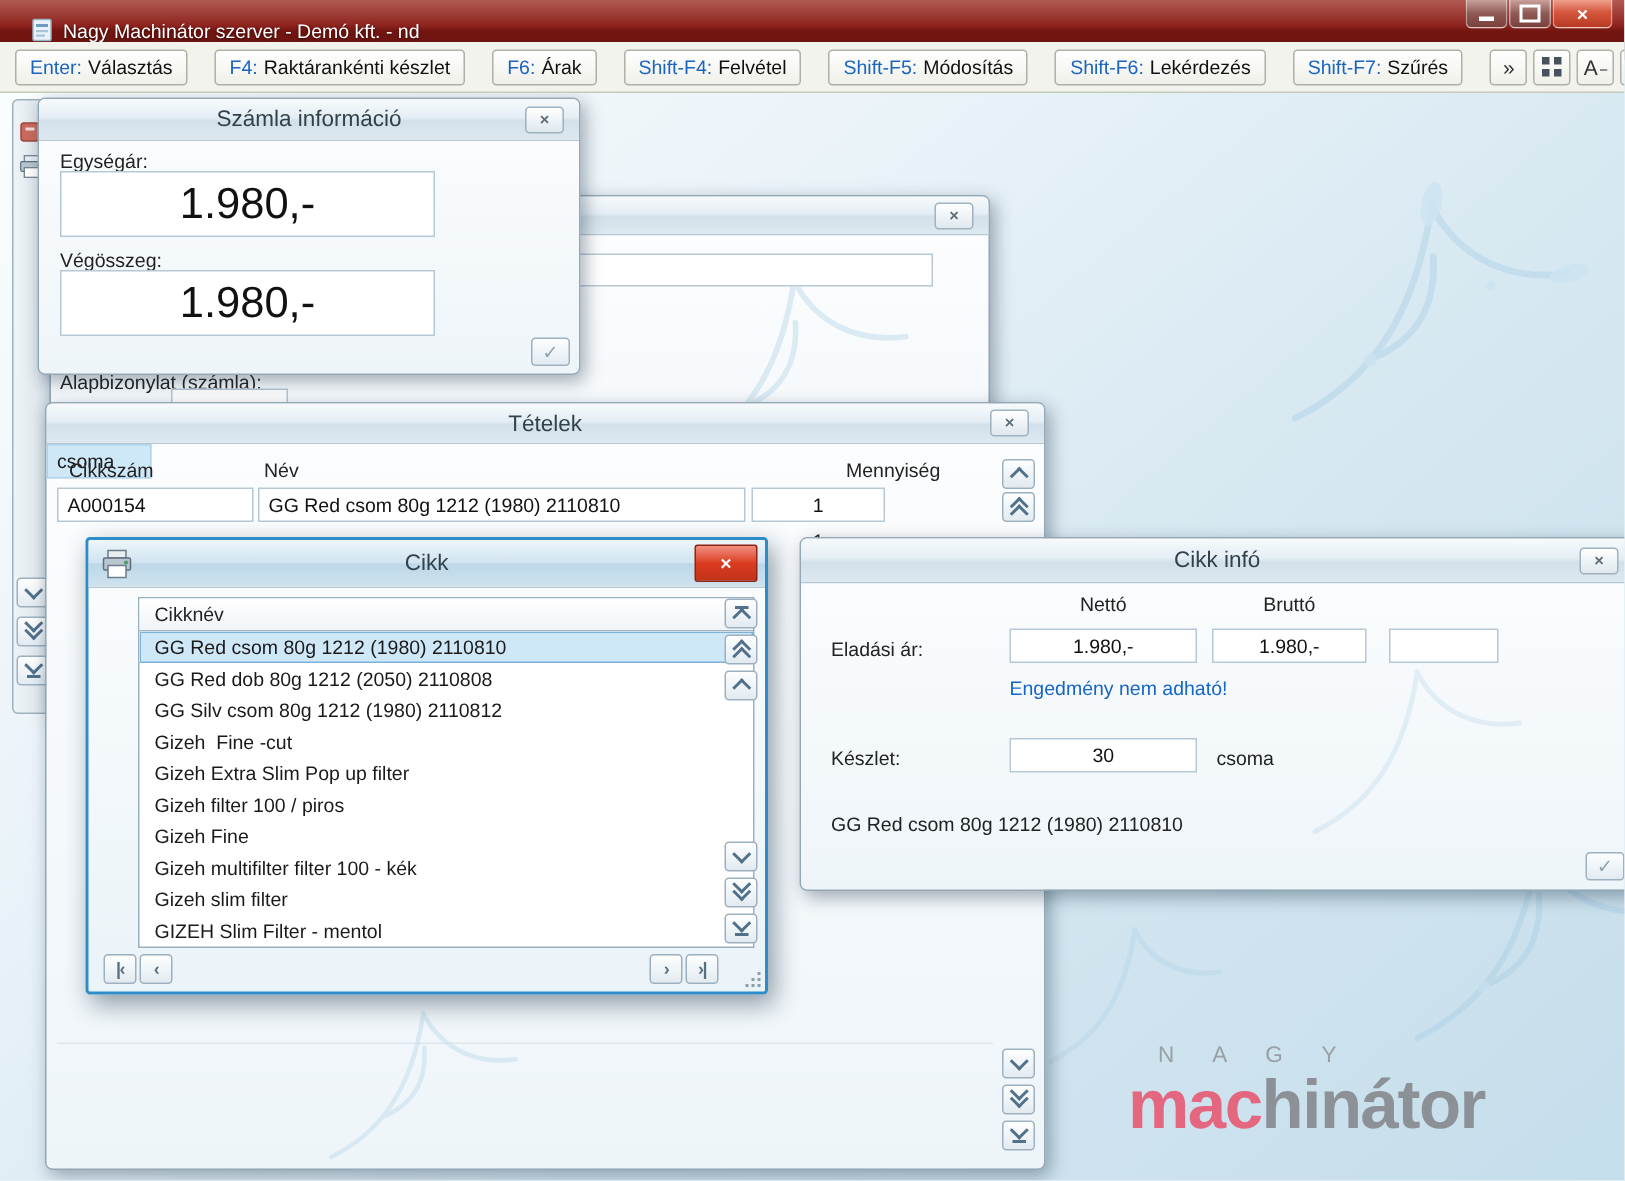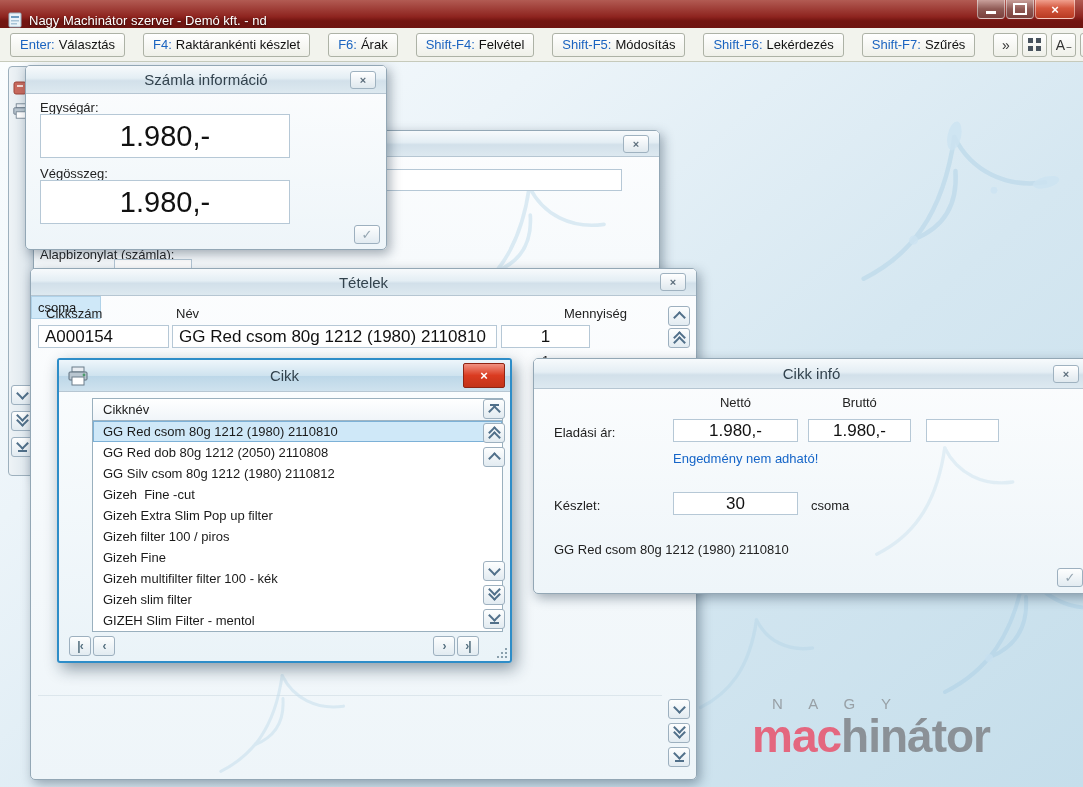--- a/index.html
+++ b/index.html
@@ -4,21 +4,21 @@
 <style>
   * { box-sizing: border-box; margin: 0; padding: 0; }
   html,body { width:1083px; height:787px; overflow:hidden; }
   body { font-family: "Liberation Sans", sans-serif; font-size:13px; color:#1a1a1a; }
 
   #screen { position:relative; width:1083px; height:787px; background:#d3e6f0; overflow:hidden; }
 
   
   #titlebar { position:absolute; left:0; top:0; width:1083px; height:40px;
     background:linear-gradient(180deg,#b25b53 0%,#8e241f 42%,#731511 52%,#641310 100%);
-    display:flex; align-items:center; padding-left:7px; z-index:50; }
+    display:flex; align-items:center; padding-left:20px; z-index:50; }
   #titlebar .t-title { color:#fff; font-size:13px; margin-left:6px; text-shadow:0 1px 2px rgba(0,0,0,.6); }
   .winctl { position:absolute; top:0; height:19px; border:1px solid rgba(255,255,255,.45); border-top:none;
     border-radius:0 0 4px 4px; display:flex; align-items:center; justify-content:center; cursor:default; }
   #btn-min { right:78px; width:28px; background:linear-gradient(180deg,#c9a09b,#8f5a55 50%,#7a403c); }
   #btn-max { right:49px; width:28px; background:linear-gradient(180deg,#c9a09b,#8f5a55 50%,#7a403c); }
   #btn-x   { right:8px;  width:40px; background:linear-gradient(180deg,#f2a violet;,#d4573e 45%,#b83a22); }
   #btn-x   { background:linear-gradient(180deg,#f0a08e,#d4573e 45%,#b83a22); color:#fff; font-weight:bold; font-size:13px; }
   #btn-min::before { content:""; width:10px; height:3px; background:#fff; margin-top:6px; }
   #btn-max::before { content:""; width:10px; height:8px; border:2px solid #fff; background:transparent; }
 
@@ -47,21 +47,21 @@
   
   .win { position:absolute; border:1px solid #93a7b5; border-radius:5px;
     background:linear-gradient(180deg,#fcfdfe,#eef5f9); box-shadow:3px 4px 12px rgba(30,50,70,.40); }
   .win-tb { position:relative; height:27px; border-bottom:1px solid #b6c6d2; border-radius:4px 4px 0 0;
     background:linear-gradient(180deg,#f7fafc 0%,#e4eef4 45%,#d2e0ea 55%,#dde9f0 100%);
     display:flex; align-items:center; justify-content:center; font-size:15px; color:#32424d; }
   .win-close { position:absolute; right:10px; top:4px; width:26px; height:18px;
     background:linear-gradient(180deg,#ffffff,#dfe8ee); border:1px solid #9fb2c0; border-radius:3px;
     display:flex; align-items:center; justify-content:center; font-size:11px; font-weight:bold; color:#5c6e7c; cursor:default; }
   .fld { position:absolute; background:#fff; border:1px solid #b6c8d6; display:flex; align-items:center;
-    padding:0 6px; font-size:17px; color:#111; overflow:hidden; white-space:nowrap; }
+    padding:0 6px; font-size:13px; color:#111; overflow:hidden; white-space:nowrap; }
   .fld.center { justify-content:center; }
   .lbl { position:absolute; font-size:13px; color:#222; white-space:nowrap; }
   .okbtn { position:absolute; width:26px; height:19px; background:linear-gradient(180deg,#fdfefe,#e2ebf1);
     border:1px solid #9db0bf; border-radius:3px; display:flex; align-items:center; justify-content:center;
     color:#93a4b0; font-size:13px; cursor:default; }
 
   
   .sbtn { position:absolute; width:22px; height:20px; border:1px solid #9db0bf; border-radius:3px;
     background:linear-gradient(180deg,#fdfefe,#e2ebf1); display:flex; flex-direction:column;
     align-items:center; justify-content:center; cursor:default; }

